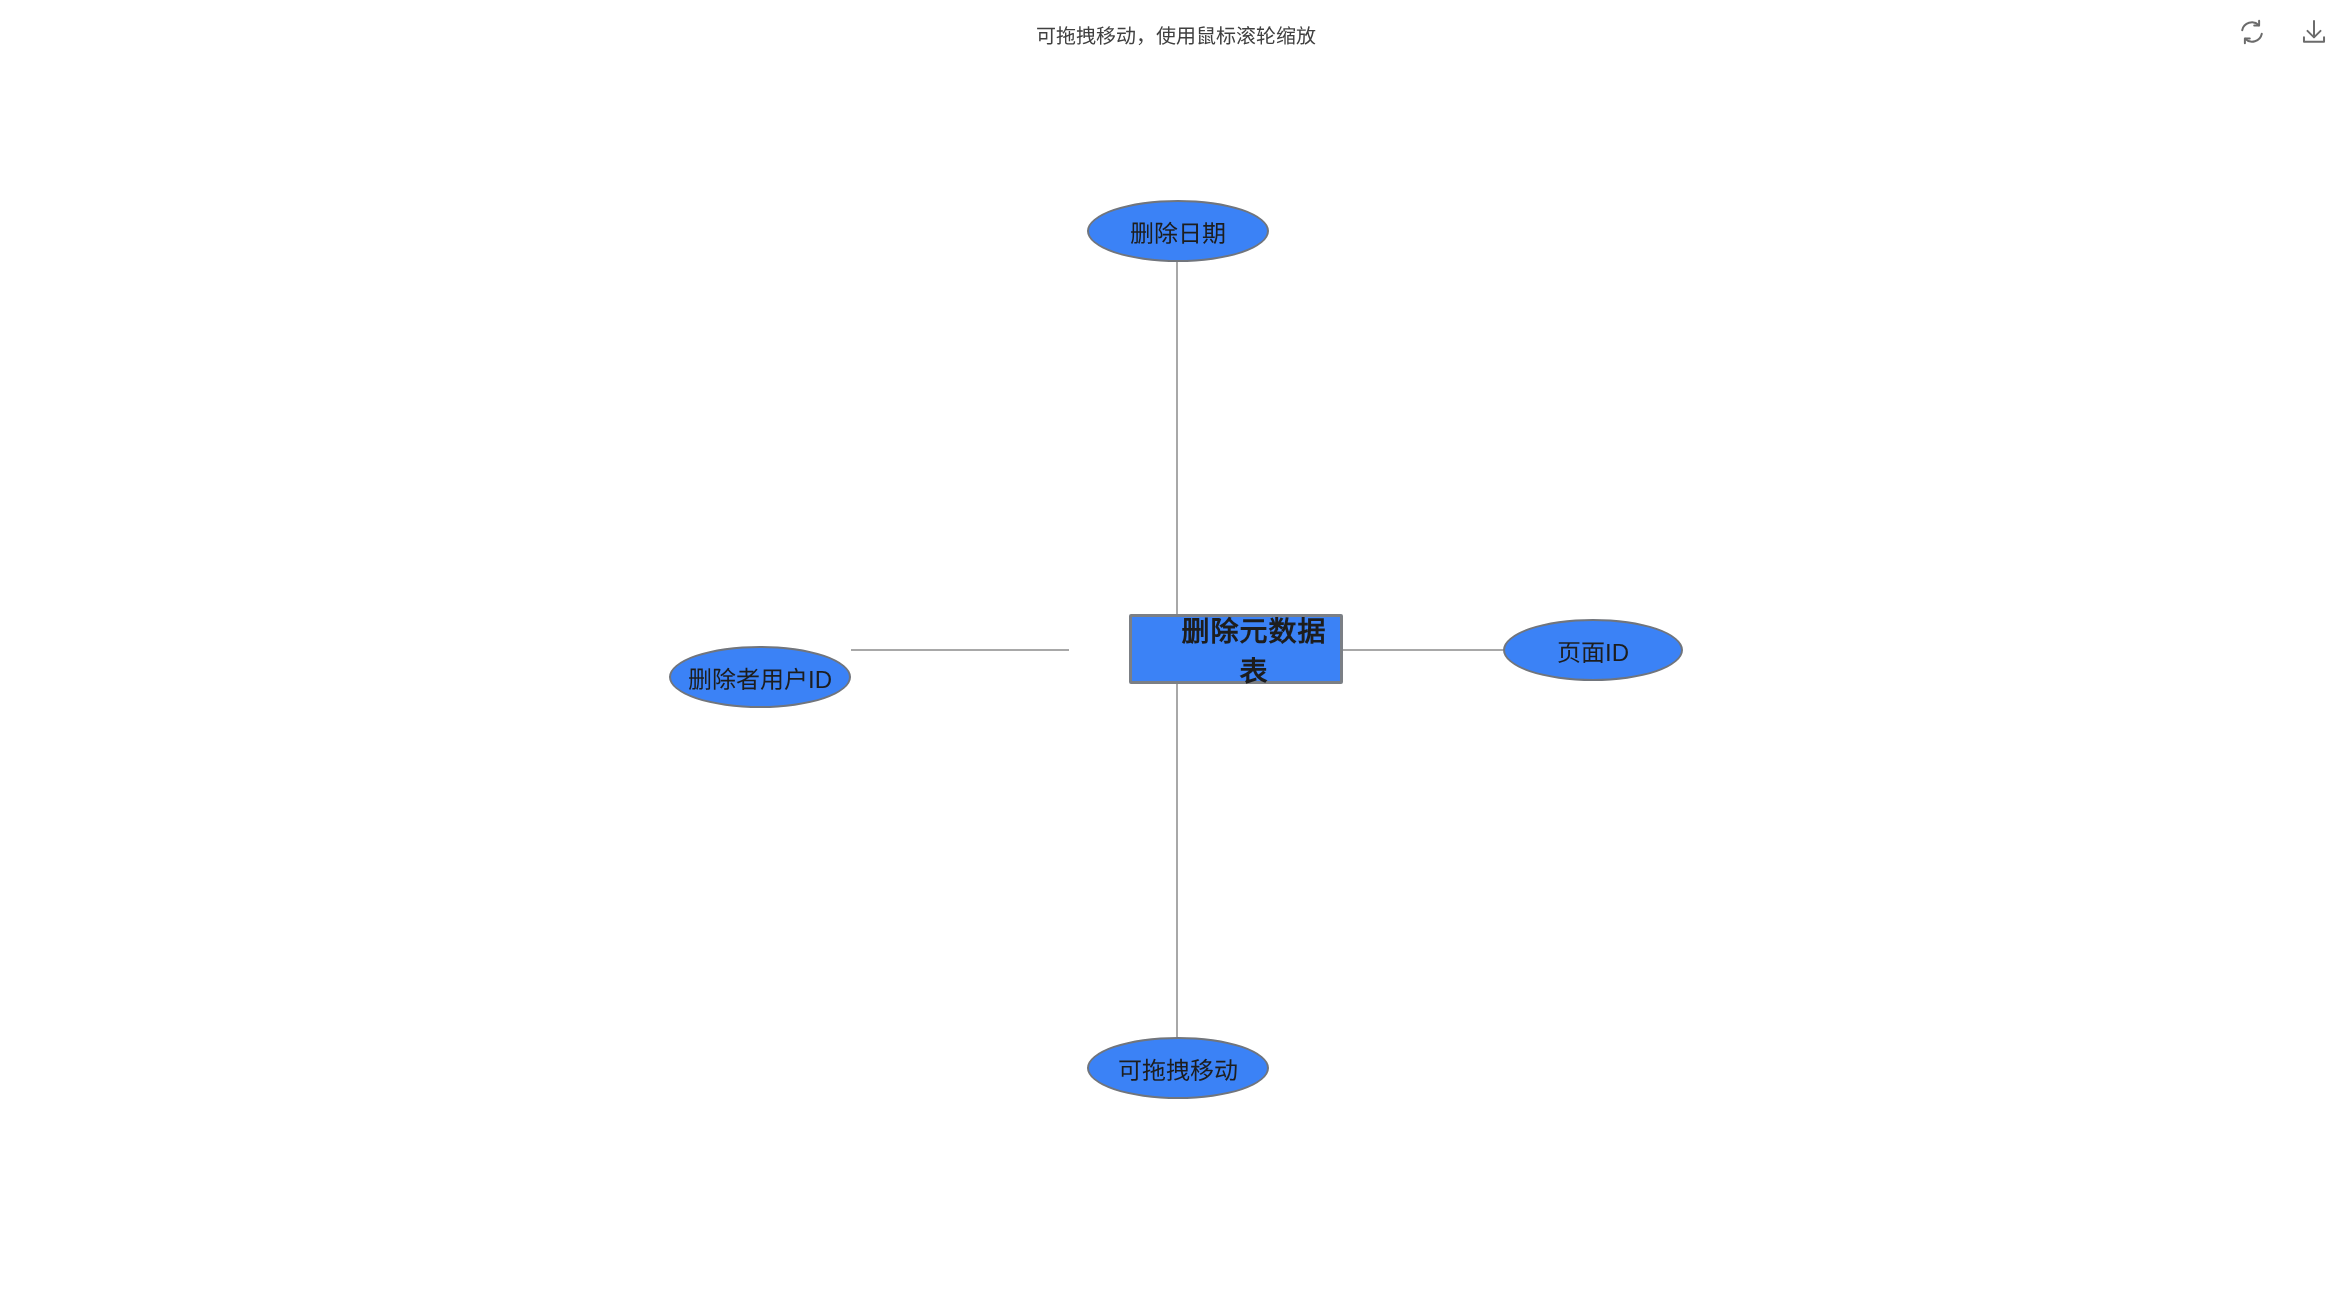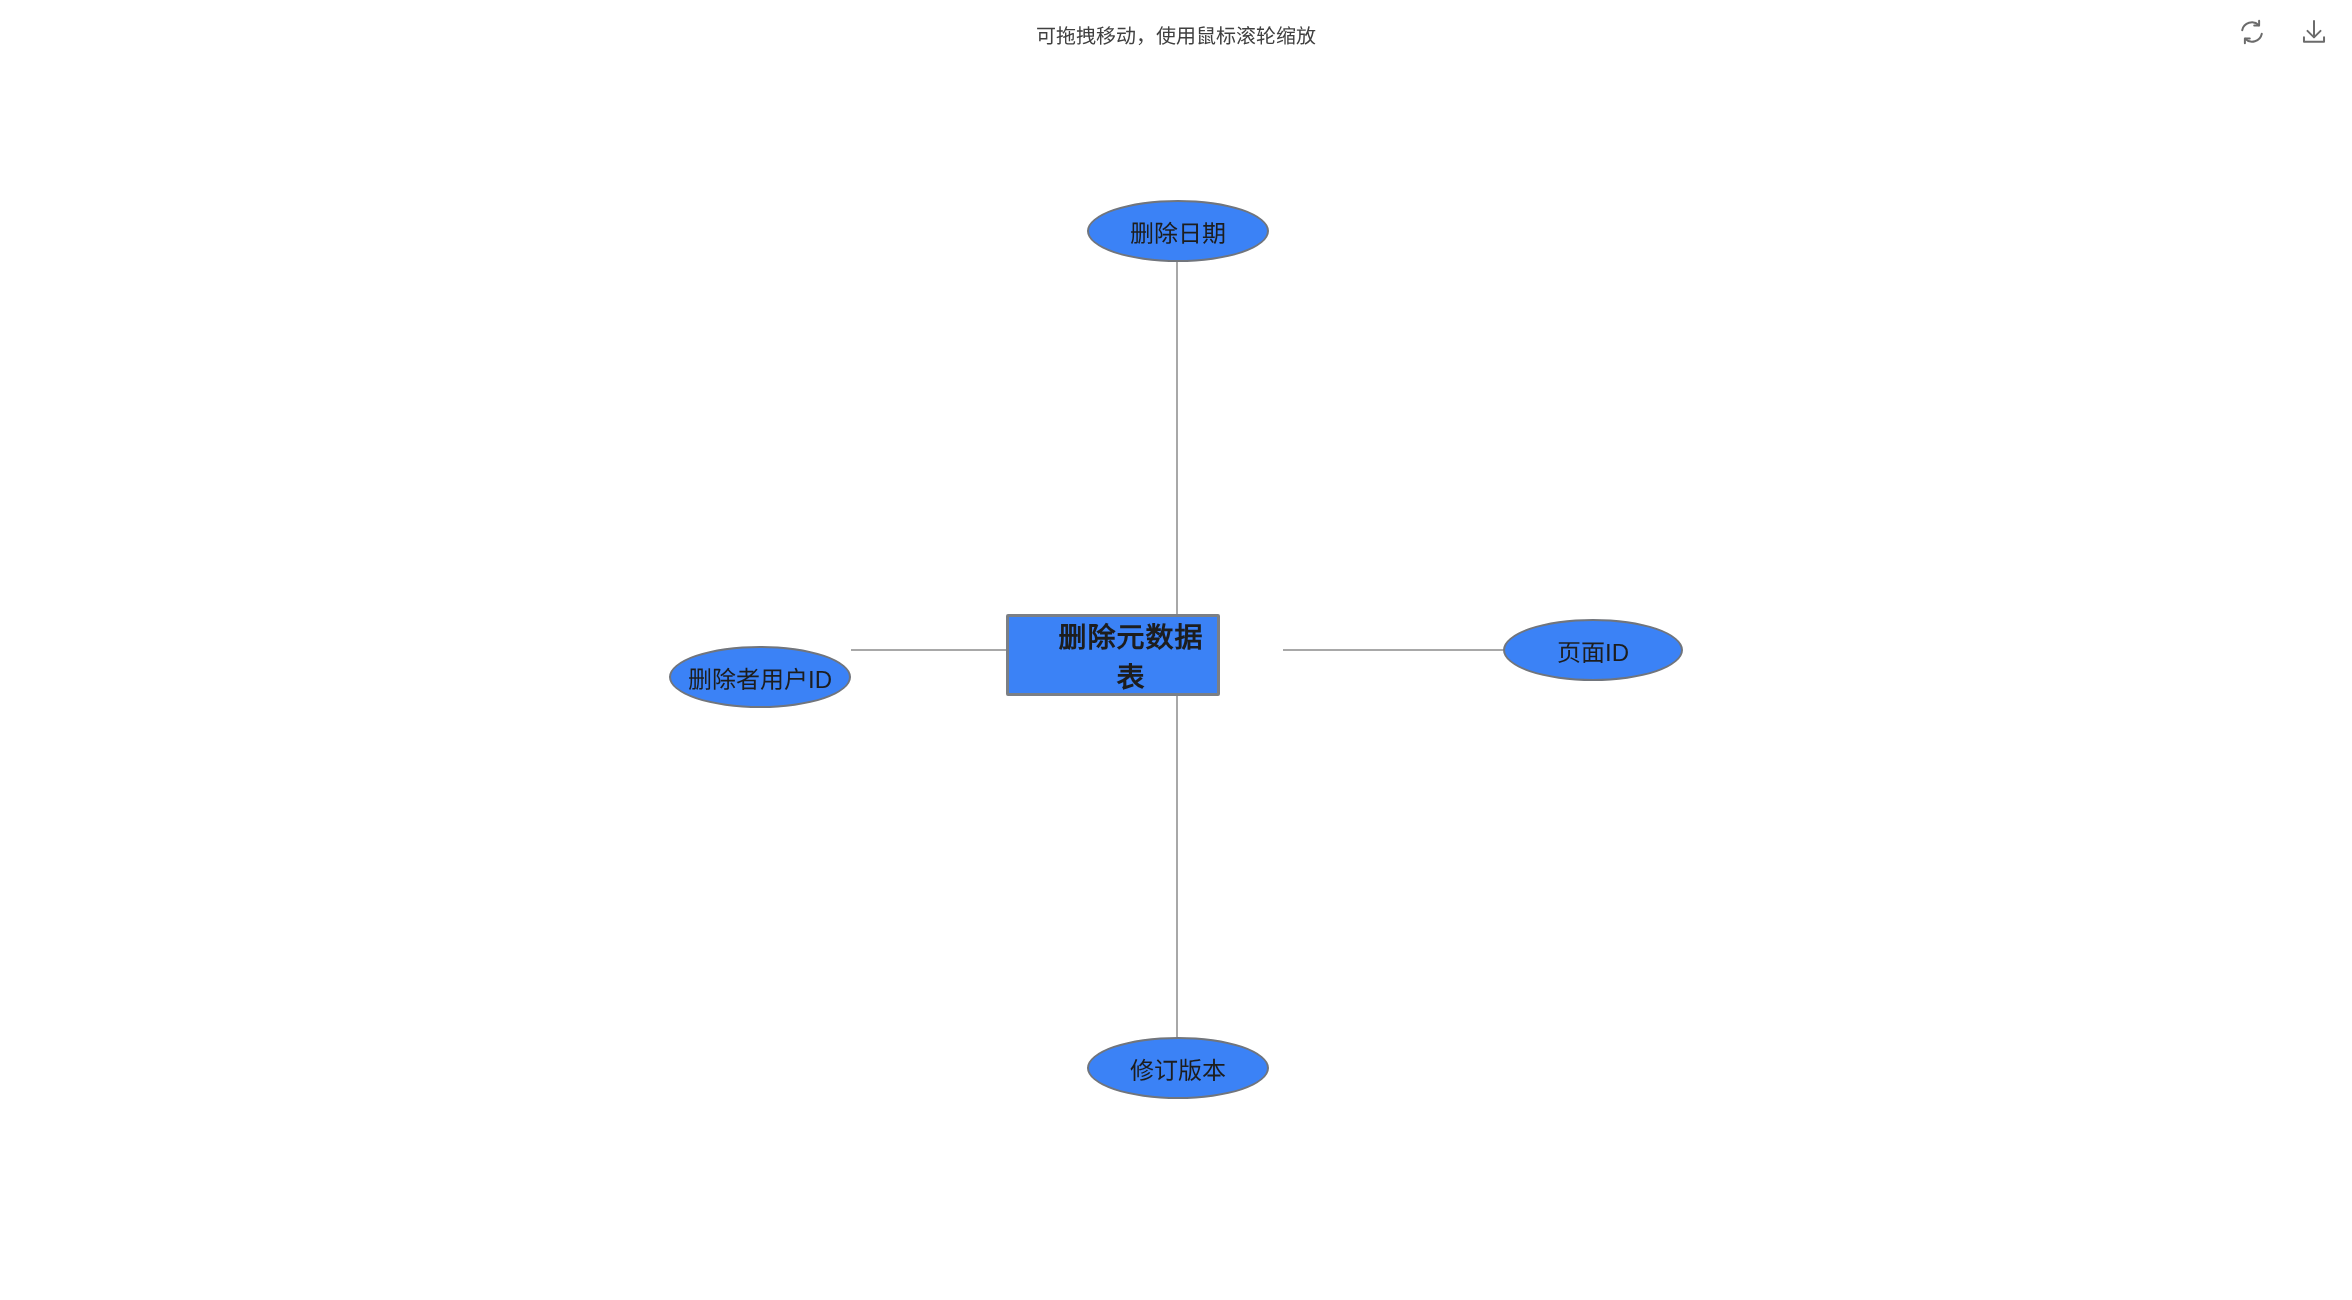--- a/index.html
+++ b/index.html
@@ -105,21 +105,21 @@
     letter-spacing: 1px;
   }
   .node.attribute {
     border: 2px solid #71757c;
     border-radius: 50%;
     font-size: 24px;
     font-weight: normal;
   }
 
   
-  #node-entity-main { left: 1006px; top: 614px; width: 214px; height: 82px; padding-left: 36px; }
+  #node-entity-main { left: 1129px; top: 614px; width: 214px; height: 70px; padding-left: 36px; }
   #node-attr-top    { left: 1087px; top: 200px;  width: 182px; height: 62px; }
   #node-attr-left   { left: 669px;  top: 646px;  width: 182px; height: 62px; }
   #node-attr-right  { left: 1503px; top: 619px;  width: 180px; height: 62px; text-align: center; }
   #node-attr-bottom { left: 1087px; top: 1037px; width: 182px; height: 62px; }
 </style>
 </head>
 <body>
 
 <div id="diagram-canvas">
 
@@ -133,21 +133,21 @@
   </svg>
 
   <div class="node entity" id="node-entity-main">删除元数据表</div>
 
   <div class="node attribute" id="node-attr-top">删除日期</div>
 
   <div class="node attribute" id="node-attr-left">删除者用户ID</div>
 
   <div class="node attribute" id="node-attr-right">页面ID</div>
 
-  <div class="node attribute" id="node-attr-bottom">修订版本</div>
+  <div class="node attribute" id="node-attr-bottom">可拖拽移动</div>
 
 </div>
 
 <div id="header">
   <p id="page-subtitle">可拖拽移动，使用鼠标滚轮缩放</p>
 </div>
 
 <div id="toolbar">
   <button class="tool-btn" title="刷新">
     <span>

